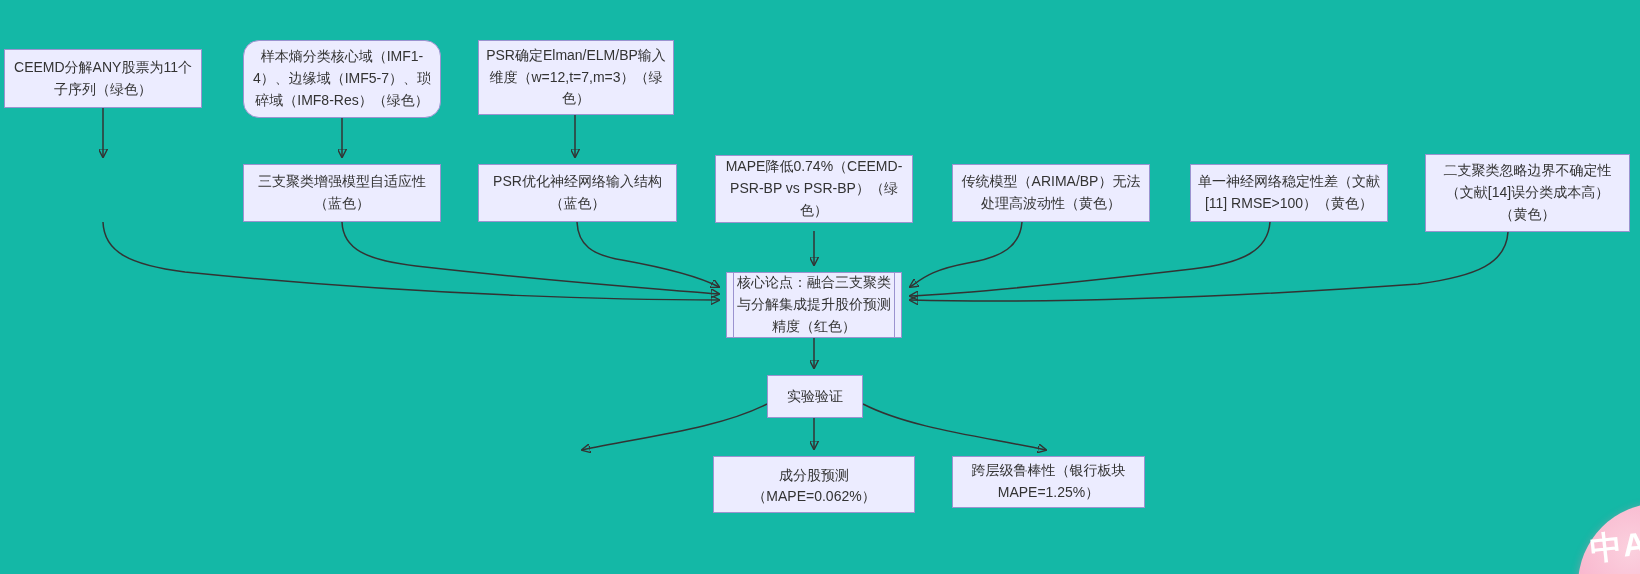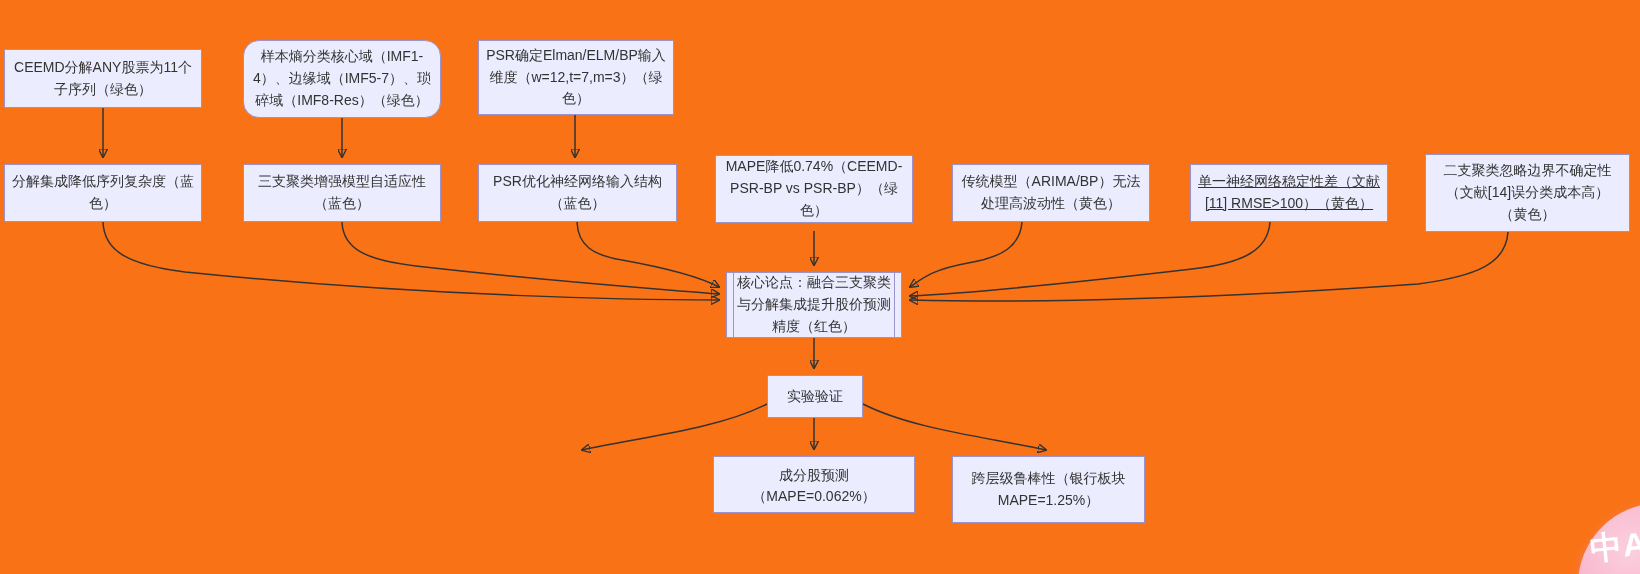--- a/index.html
+++ b/index.html
@@ -1,20 +1,20 @@
 <!DOCTYPE html>
 <html style="--node-fill: #ECECFF; --node-border: #9b93d0; --edge-color: #333333; --text-color: #333333;"><head>
 <meta charset="utf-8">
 <style>
   html,body{margin:0;padding:0;background:#ffffff;}
   .canvas{
     position:relative;
     width:1640px;height:574px;
     overflow:hidden;
-    background:#f97316;
+    background:#14b8a6;
     font-family:"Liberation Sans","DejaVu Sans",sans-serif;
   }
   .edges{position:absolute;left:0;top:0;width:1640px;height:574px;}
   .edges path{stroke:var(--edge-color,#333333);stroke-width:1.5;fill:none;}
   .node{
     position:absolute;
     box-sizing:border-box;
     background:var(--node-fill,#ECECFF);
     border:1px solid var(--node-border,#9b93d0);
     color:var(--text-color,#333333);
@@ -26,27 +26,27 @@
   }
   
   .n-a{left:4px;   top:49px;  width:198px; height:59px;}
   .n-b{left:243px; top:40px;  width:198px; height:78px;border-radius:16px;}
   .n-c{left:478px; top:40px;  width:196px; height:75px;}
   .n-d{left:4px;   top:164px; width:198px; height:58px;}
   .n-e{left:243px; top:164px; width:198px; height:58px;font-family:Liberation Serif, serif;}
   .n-f{left:478px; top:164px; width:199px; height:58px;}
   .n-g{left:715px; top:155px; width:198px; height:68px;}
   .n-h{left:952px; top:164px; width:198px; height:58px;}
-  .n-i{left:1190px;top:164px; width:198px; height:58px;text-decoration:underline;}
+  .n-i{left:1190px;top:164px; width:198px; height:58px;}
   .n-j{left:1425px;top:154px; width:205px; height:78px;}
   .n-k{left:726px; top:272px; width:176px; height:66px;}
   .n-l{left:767px; top:375px; width:96px;  height:43px;}
   .n-m{left:478px; top:456px; width:199px; height:57px;}
   .n-n{left:713px; top:456px; width:202px; height:57px;align-items:flex-end;}
-  .n-o{left:952px; top:456px; width:193px; height:67px;}
+  .n-o{left:952px; top:456px; width:193px; height:52px;}
   
   .n-k::before,.n-k::after{
     content:"";position:absolute;top:0;bottom:0;width:0;
     border-left:1px solid var(--node-border,#9b93d0);
   }
   .n-k::before{left:6px;}
   .n-k::after{right:6px;}
   
   .badge{
     position:absolute;left:1578px;top:503px;width:164px;height:164px;
@@ -90,23 +90,20 @@
 
   <div class="node n-a">
     <span>CEEMD分解ANY股票为11个子序列（绿色）</span>
   </div>
   <div class="node n-b">
     <span>样本熵分类核心域（IMF1-4）、边缘域（IMF5-7）、琐碎域（IMF8-Res）（绿色）</span>
   </div>
   <div class="node n-c">
     <span>PSR确定Elman/ELM/BP输入维度（w=12,t=7,m=3）（绿色）</span>
   </div>
-  <div class="node n-d">
-    <span>分解集成降低序列复杂度（蓝色）</span>
-  </div>
   <div class="node n-e">
     <span>三支聚类增强模型自适应性（蓝色）</span>
   </div>
   <div class="node n-f">
     <span>PSR优化神经网络输入结构（蓝色）</span>
   </div>
   <div class="node n-g">
     <span>MAPE降低0.74%（CEEMD-PSR-BP vs PSR-BP）（绿色）</span>
   </div>
   <div class="node n-h">

